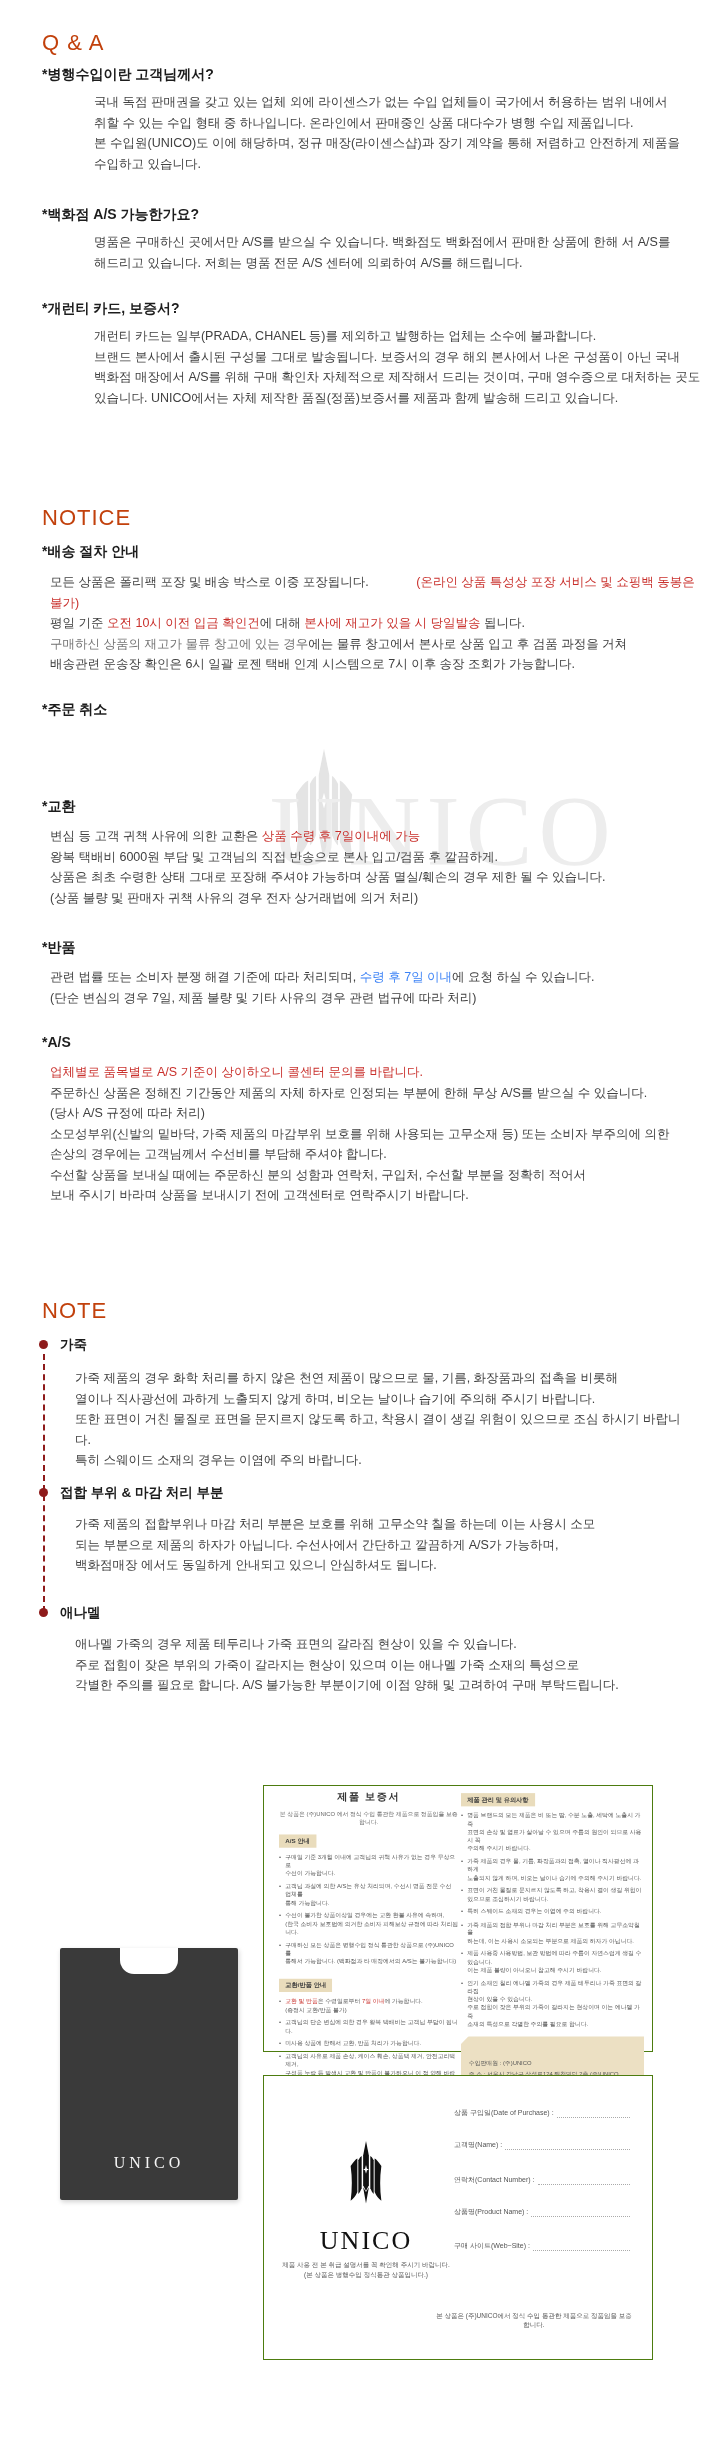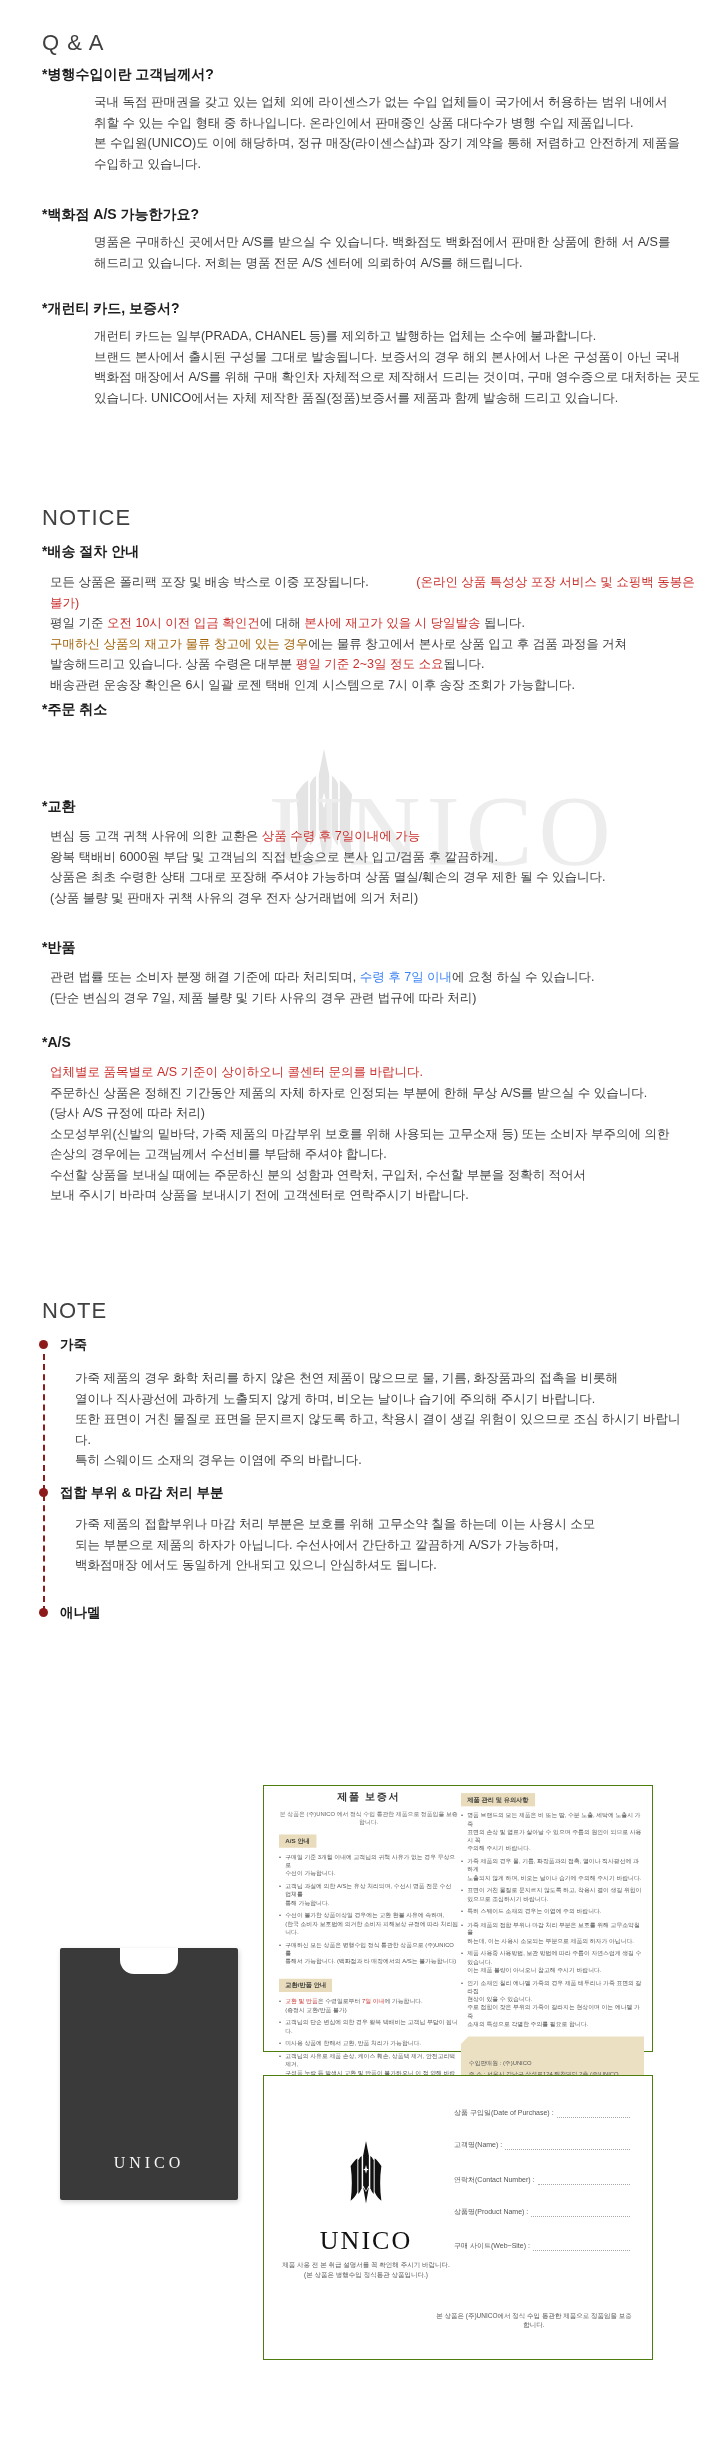--- a/index.html
+++ b/index.html
@@ -1,19 +1,19 @@
 <!DOCTYPE html>
 <html><head>
 <meta charset="utf-8">
 <style>
   html,body{margin:0;padding:0;background:#ffffff;}
   #page{position:relative;width:705px;height:2442px;background:#fff;overflow:hidden;
         font-family:"Liberation Sans","DejaVu Sans",sans-serif;color:#3f3f3f;}
   .abs{position:absolute;}
-  .sec-heading{font-size:22px;color:#404040;letter-spacing:1px;font-weight:500;}
+  .sec-heading{font-size:22px;color:#c2410c;letter-spacing:1px;font-weight:500;}
   .sub-title{font-size:14px;font-weight:bold;color:#1c1c1c;}
   .body-block{font-size:12.5px;line-height:20.5px;color:#404040;white-space:pre-line;width:650px;margin-left:44px;}
   .seg-line{font-size:12.5px;line-height:20.5px;color:#404040;}
   
   .wm-text{font-family:"Liberation Serif","DejaVu Serif",serif;font-size:100px;color:#ededed;letter-spacing:6px;}
   
   .note-dot{width:9px;height:9px;border-radius:50%;background:#8e1b1b;}
   .note-dash{border-left:2px dashed #8e1b1b;width:0;}
   .note-title{font-size:13.5px;font-weight:bold;color:#1c1c1c;}
   .note-body{font-size:12.5px;line-height:20.5px;color:#404040;white-space:pre-line;width:610px;}
@@ -82,22 +82,21 @@
 브랜드 본사에서 출시된 구성물 그대로 발송됩니다. 보증서의 경우 해외 본사에서 나온 구성품이 아닌 국내
 백화점 매장에서 A/S를 위해 구매 확인차 자체적으로 제작해서 드리는 것이며, 구매 영수증으로 대처하는 곳도
 있습니다. UNICO에서는 자체 제작한 품질(정품)보증서를 제품과 함께 발송해 드리고 있습니다.</div>
 
   <div class="abs sec-heading" style="left:42px;top:505px;">NOTICE</div>
 
   <div class="abs sub-title" style="left:42px;top:543px;">*배송 절차 안내</div>
   <div class="abs" style="left:50px;top:572px;width:650px;">
     <div class="seg-line"><span>모든 상품은 폴리팩 포장 및 배송 박스로 이중 포장됩니다. </span><span style="color: rgb(201, 48, 44); margin-left: 44px;">(온라인 상품 특성상 포장 서비스 및 쇼핑백 동봉은 불가)</span></div>
     <div class="seg-line"><span>평일 기준 </span><span style="color: rgb(201, 48, 44);">오전 10시 이전 입금 확인건</span><span>에 대해 </span><span style="color: rgb(201, 48, 44);">본사에 재고가 있을 시 당일발송</span><span> 됩니다.</span></div>
-    <div class="seg-line"><span style="color: #a16207;">구매하신 상품의 재고가 물류 창고에 있는 경우</span><span>에는 물류 창고에서 본사로 상품 입고 후 검품 과정을 거쳐</span></div>
-    <div class="seg-line"><span>발송해드리고 있습니다. 상품 수령은 대부분 </span><span style="color: rgb(201, 48, 44);">평일 기준 2~3일 정도 소요</span><span>됩니다.</span></div>
+    <div class="seg-line"><span style="color: #737373;">구매하신 상품의 재고가 물류 창고에 있는 경우</span><span>에는 물류 창고에서 본사로 상품 입고 후 검품 과정을 거쳐</span></div>
     <div class="seg-line"><span>배송관련 운송장 확인은 6시 일괄 로젠 택배 인계 시스템으로 7시 이후 송장 조회가 가능합니다.</span></div>
   </div>
 
   <div class="abs sub-title" style="left:42px;top:701px;">*주문 취소</div>
 
   <div class="abs sub-title" style="left:42px;top:798px;">*교환</div>
   <div class="abs" style="left:50px;top:826px;width:650px;">
     <div class="seg-line"><span>변심 등 고객 귀책 사유에 의한 교환은 </span><span style="color: rgb(201, 48, 44);">상품 수령 후 7일이내에 가능</span></div>
     <div class="seg-line"><span>왕복 택배비 6000원 부담 및 고객님의 직접 반송으로 본사 입고/검품 후 깔끔하게.</span></div>
     <div class="seg-line"><span>상품은 최초 수령한 상태 그대로 포장해 주셔야 가능하며 상품 멸실/훼손의 경우 제한 될 수 있습니다.</span></div>
@@ -132,20 +131,23 @@
 특히 스웨이드 소재의 경우는 이염에 주의 바랍니다.</div>
 
   <div class="abs note-dot" style="left:39px;top:1488px;"></div>
   <div class="abs note-title" style="left:60px;top:1484px;">접합 부위 &amp; 마감 처리 부분</div>
   <div class="abs note-body" style="left:75px;top:1514px;">가죽 제품의 접합부위나 마감 처리 부분은 보호를 위해 고무소약 칠을 하는데 이는 사용시 소모
 되는 부분으로 제품의 하자가 아닙니다. 수선사에서 간단하고 깔끔하게 A/S가 가능하며,
 백화점매장 에서도 동일하게 안내되고 있으니 안심하셔도 됩니다.</div>
 
   <div class="abs note-dot" style="left:39px;top:1608px;"></div>
   <div class="abs note-title" style="left:60px;top:1604px;">애나멜</div>
+  <div class="abs note-body" style="left:75px;top:1634px;">애나멜 가죽의 경우 제품 테두리나 가죽 표면의 갈라짐 현상이 있을 수 있습니다.
+주로 접힘이 잦은 부위의 가죽이 갈라지는 현상이 있으며 이는 애나멜 가죽 소재의 특성으로
+각별한 주의를 필요로 합니다. A/S 불가능한 부분이기에 이점 양해 및 고려하여 구매 부탁드립니다.</div>
 
   <div class="card" style="left:263px;top:1785px;width:388px;height:265px;">
     <div class="col" style="left:15px;top:4px;width:230px;">
       <div class="card-title">제품 보증서</div>
       <div class="card-intro">본 상품은 (주)UNICO 에서 정식 수입 통관한 제품으로 정품임을 보증합니다.</div>
       <div class="badge">A/S 안내</div>
       <div class="cb"><span>구매일 기준 3개월 이내에 고객님의 귀책 사유가 없는 경우 무상으로
 수선이 가능합니다.</span></div>
       <div class="cb"><span>고객님 과실에 의한 A/S는 유상 처리되며, 수선시 명품 전문 수선 업체를
 통해 가능합니다.</span></div>

